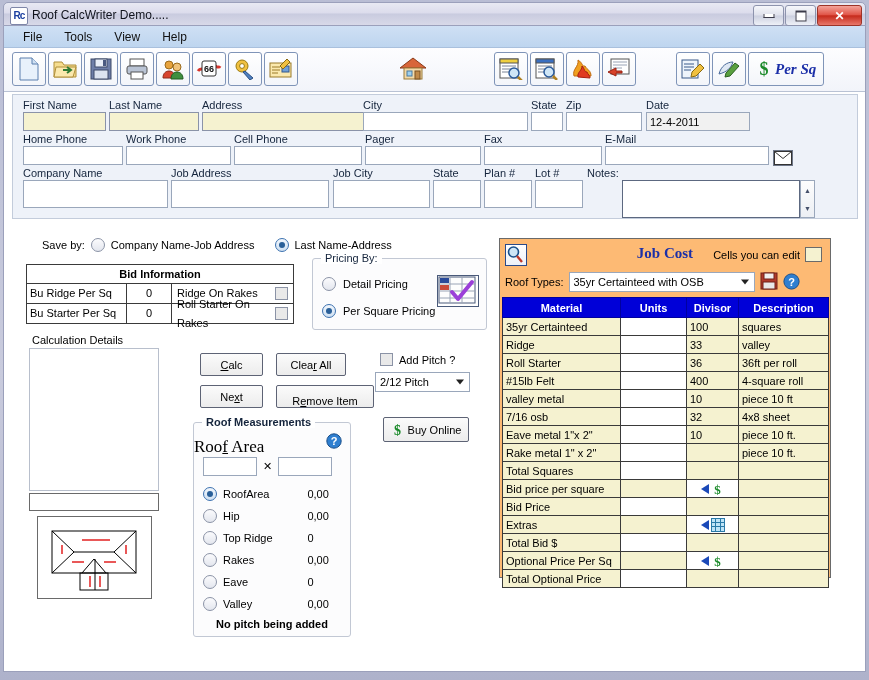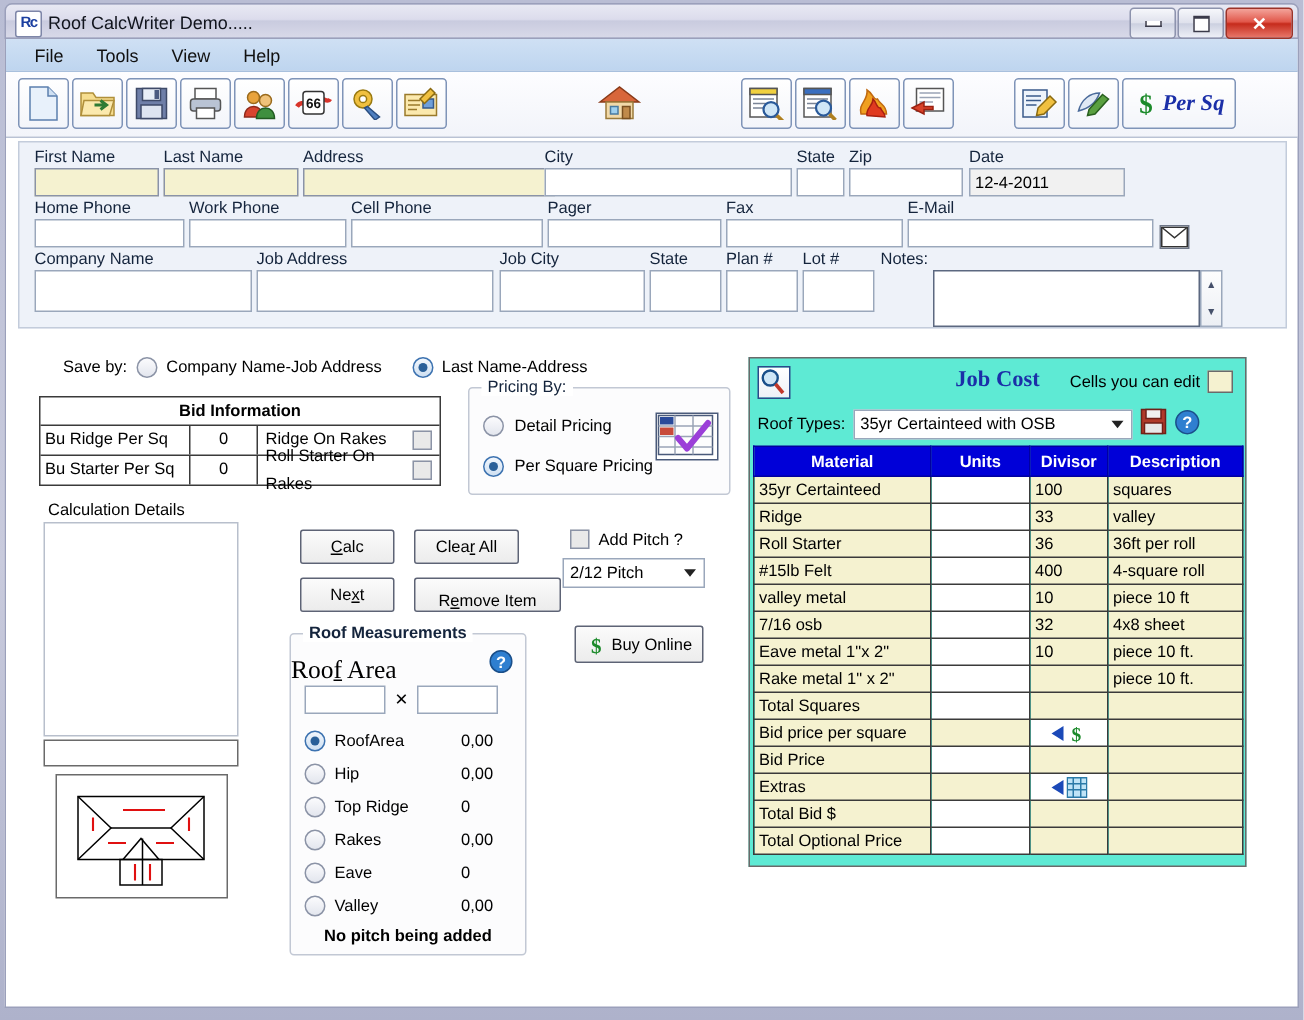--- a/index.html
+++ b/index.html
@@ -171,21 +171,21 @@
     border:1px solid #6a6a6a;background:#fff;box-sizing:border-box;}
 
   
   .rmrow{display:flex;align-items:center;height:22px;gap:6px;}
   .rmrow .nm{width:88px;}
   .rmrow .vl{width:40px;}
 
   
   .jobpanel{
     position:absolute;left:495px;top:212px;width:332px;height:340px;
-    background:#5eead4;border:1px solid #6a6a6a;box-sizing:border-box;
+    background:#fdba74;border:1px solid #6a6a6a;box-sizing:border-box;
   }
   .jobtitle{font-family:"Liberation Serif",serif;font-weight:bold;font-size:15px;
     color:#1b2fa8;text-align:center;}
   .zoombtn{
     position:absolute;left:5px;top:5px;width:22px;height:22px;
     border:1px solid #2a4a8a;background:linear-gradient(180deg,#ffffff,#eef1f7);
     box-sizing:border-box;
   }
   .editswatch{width:17px;height:15px;border:1px solid #6a6a6a;background:#f5f2d0;
     box-sizing:border-box;display:inline-block;}
@@ -762,20 +762,33 @@
             </td>
             <td class="ed"></td>
           </tr>
           <tr>
             <td class="ed">Total Bid $</td>
             <td></td>
             <td class="ed num"></td>
             <td class="ed"></td>
           </tr>
           <tr>
+            <td class="ed">Optional Price Per Sq</td>
+            <td class="ed"></td>
+            <td class="num">
+              <span class="icocell">
+                <span class="ltri"></span>
+                <svg width="13" height="14" viewBox="0 0 13 14">
+                  <text x="6.5" y="12" font-size="13" font-weight="bold" text-anchor="middle" fill="#1b8a2a" font-family="Liberation Serif">$</text>
+                </svg>
+              </span>
+            </td>
+            <td class="ed"></td>
+          </tr>
+          <tr>
             <td class="ed">Total Optional Price</td>
             <td></td>
             <td class="ed num"></td>
             <td class="ed"></td>
           </tr>
         </tbody>
       </table>
     </div>
 
   </div>

